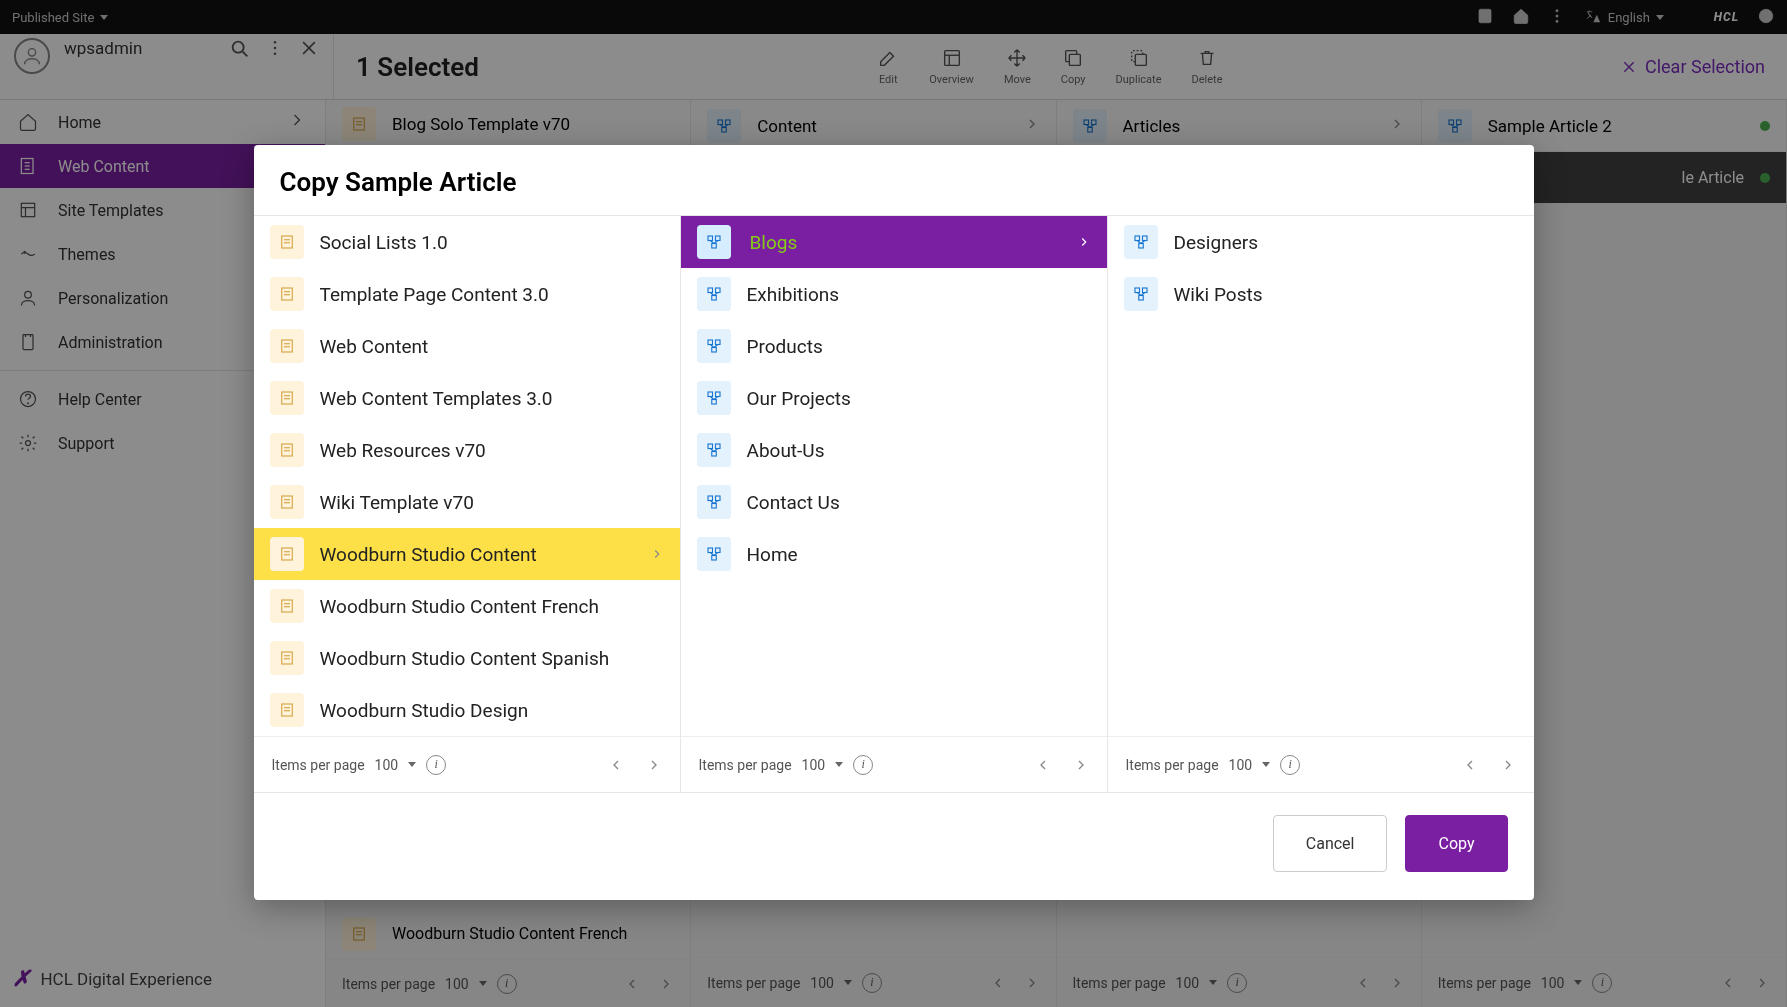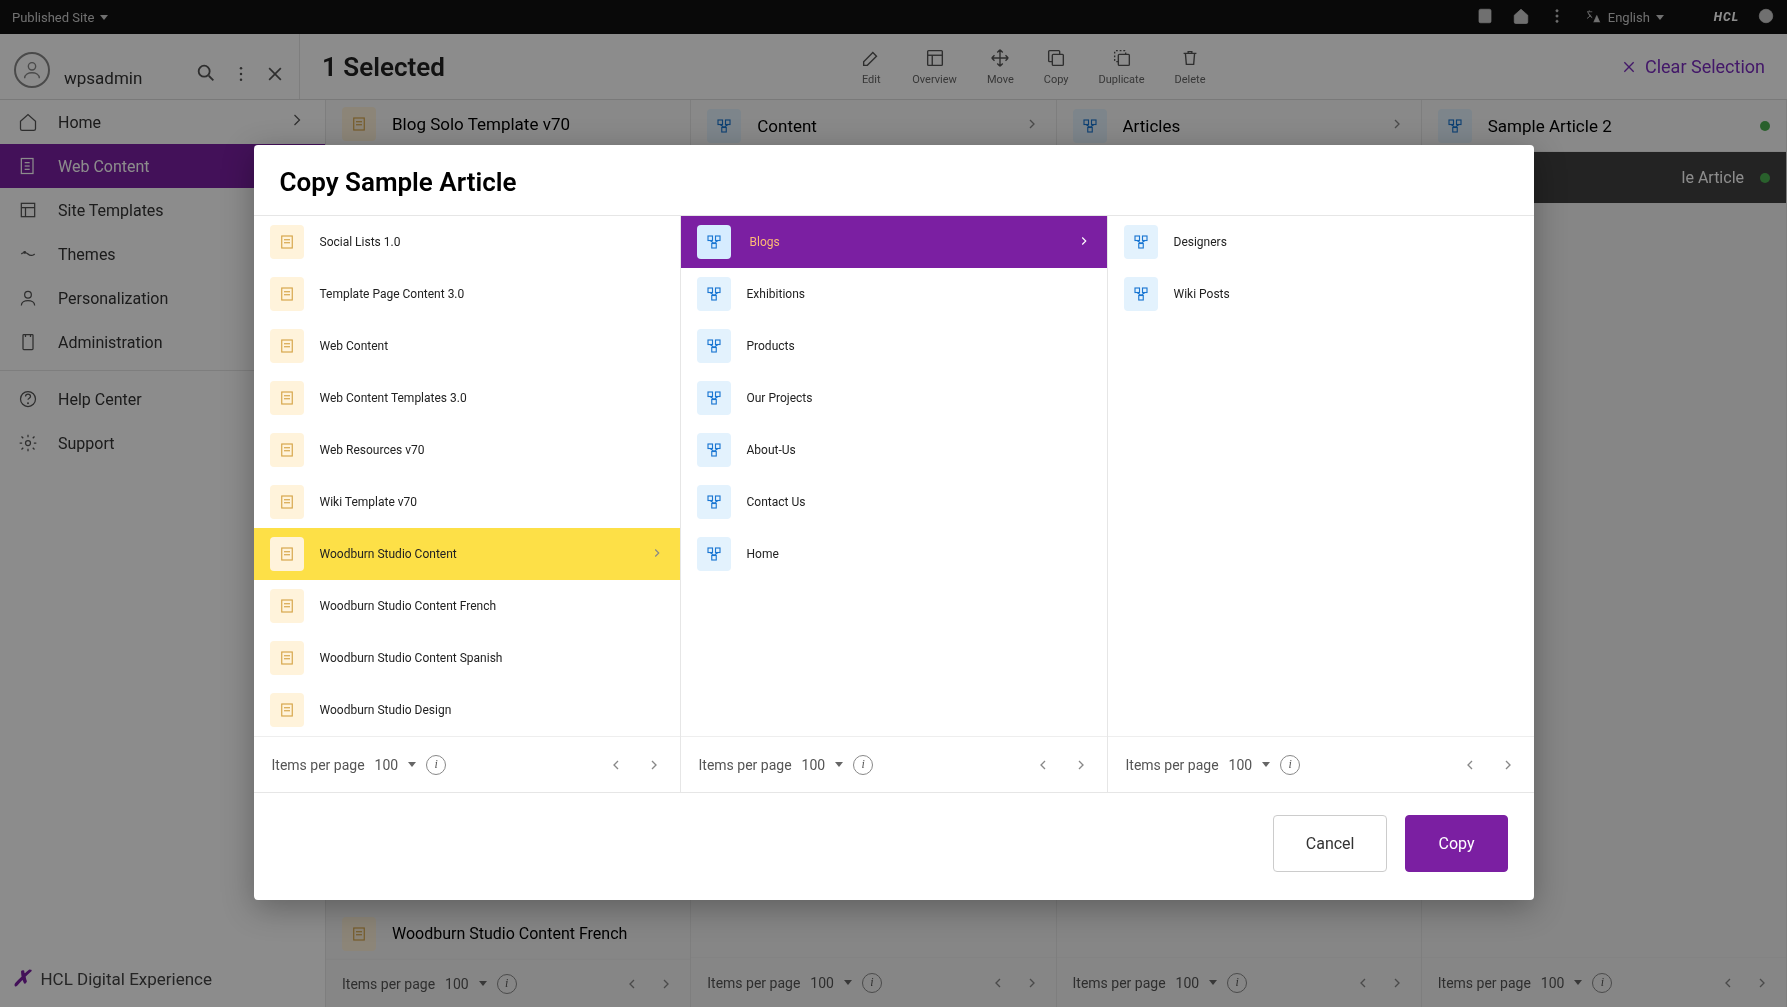--- a/index.html
+++ b/index.html
@@ -7,21 +7,21 @@
 
 
 .topbar { background: #111; height: 34px; display: flex; align-items: center; padding: 0 12px; color: #ccc; font-size: 13px; justify-content: space-between; }
 .topbar-left, .topbar-right { display: flex; align-items: center; gap: 18px; }
 .topbar-item { display: flex; align-items: center; gap: 6px; cursor: pointer; color: #ccc; }
 .hcl-logo { font-weight: 800; font-style: italic; letter-spacing: 1px; color: #fff; font-size: 12px; margin-left: 32px;}
 .topbar svg { width:18px; height:18px; fill:#ccc; stroke:#ccc; }
 
 
 .subbar { background: #fff; height: 66px; border-bottom: 1px solid #ddd; display: flex; align-items: stretch; }
-.subbar-left { width: 300px; display: flex; align-items: flex-end; padding: 11px 14px; gap: 14px; border-right: 1px solid #e6e6e6;}
+.subbar-left { width: 334px; display: flex; align-items: flex-start; padding: 4px 14px; gap: 14px; border-right: 1px solid #e6e6e6;}
 .avatar { width: 36px; height: 36px; border: 2px solid #888; border-radius: 50%; display:flex; align-items:center; justify-content:center;}
 .username { font-size: 17px; color: #333; flex:1;}
 .subbar-right { flex:1; display:flex; align-items:center; padding: 0 22px; justify-content: space-between; }
 .selected-label { font-size: 26px; font-weight: 600; color: #222; }
 .clear-selection { color: #7b2cbf; font-size: 18px; display:flex; align-items:center; gap:8px; cursor:pointer; }
 .action-buttons { display:flex; gap: 30px; }
 .action-btn { display:flex; flex-direction:column; align-items:center; gap:4px; color:#666; font-size:11px; cursor:pointer;}
 .action-btn svg { width:22px; height:22px; stroke:#555; fill:none; stroke-width:1.5;}
 
 
@@ -51,23 +51,23 @@
 .col-foot .pager { margin-left:auto; display:flex; gap:18px;}
 
 
 .overlay { position:absolute; inset:0; background:rgba(0,0,0,0.45); display:flex; align-items:flex-start; justify-content:center; padding-top:145px;}
 .modal { width:1280px; background:#fff; border-radius:4px; box-shadow:0 8px 32px rgba(0,0,0,0.3); display:flex; flex-direction:column; }
 .modal-title { font-size:26px; font-weight:600; padding:22px 26px 18px; }
 .modal-cols { display:flex; border-top:1px solid #e6e6e6; border-bottom:1px solid #e6e6e6;}
 .mcol { flex:1; border-right:1px solid #e6e6e6; display:flex; flex-direction:column; min-height:520px;}
 .mcol:last-child { border-right:none;justify-content:space-between;}
 .mcol-body { flex:1;}
-.mrow { height:52px; display:flex; align-items:center; padding:0 16px; gap:16px; cursor:pointer; font-size:12px; color:#222;}
+.mrow { height:52px; display:flex; align-items:center; padding:0 16px; gap:16px; cursor:pointer; font-size:19px; color:#222;}
 .mrow.selected-light { background:#fde047;}
-.mrow.selected-purple { background:#7b1fa2; color:#fdba74;gap:19px;}
+.mrow.selected-purple { background:#7b1fa2; color:#84cc16;gap:19px;}
 .mrow .col-icon { flex-shrink:0;}
 .mrow .chev { margin-left:auto;}
 .mrow.selected-purple .col-icon.blue { background:#d6ecff;}
 .mrow.selected-purple svg { stroke:#1976d2;}
 .mrow.selected-purple .chev svg { stroke:#fff;}
 .mcol-foot { height:56px; display:flex; align-items:center; padding:0 18px; gap:10px; font-size:14px; color:#555; border-top:1px solid #eee;}
 .mcol-foot .pager { margin-left:auto; display:flex; gap:22px;}
 .mcol-foot svg, .col-foot svg { width:16px; height:16px; stroke:#888; fill:none; stroke-width:2;}
 .info-circle { width:20px; height:20px; border:1.5px solid #888; border-radius:50%; display:flex; align-items:center; justify-content:center; font-size:12px; font-style:italic; font-family:serif; color:#555;}
 .modal-actions { display:flex; justify-content:flex-end; gap:18px; padding:22px 26px 28px; }

